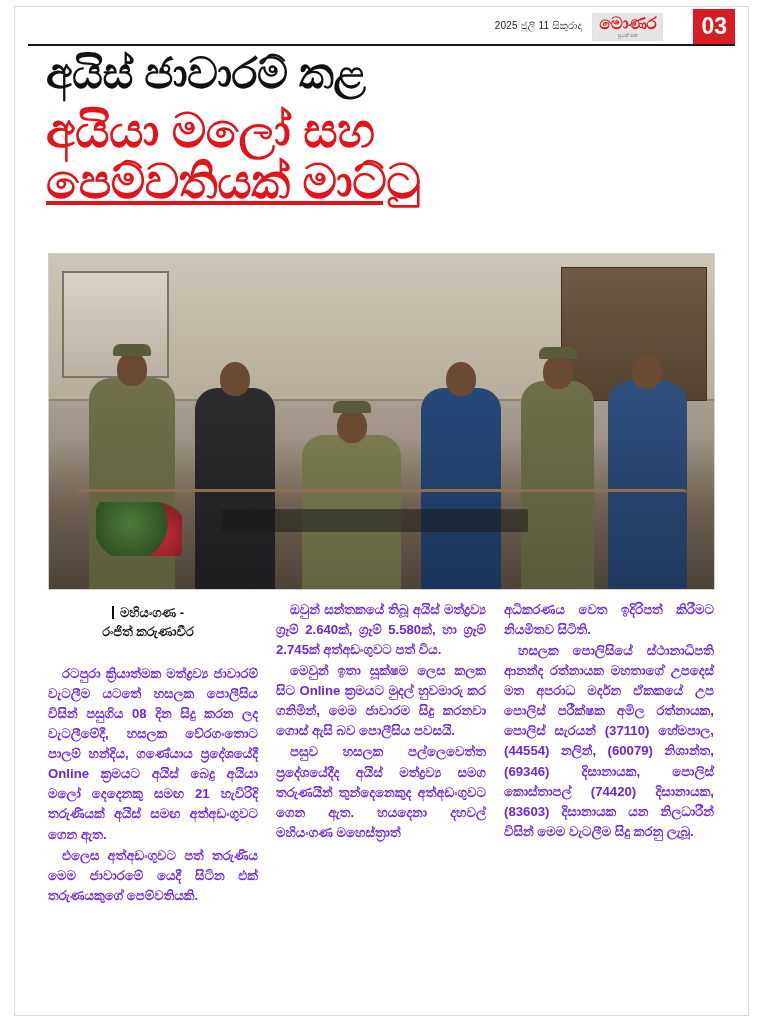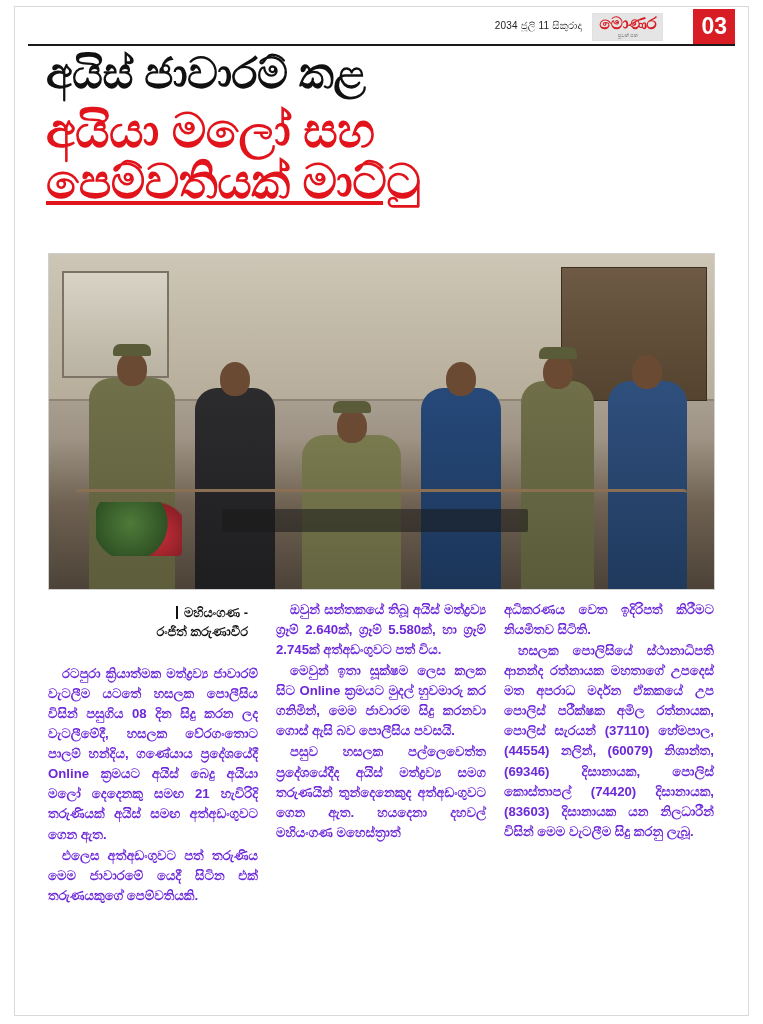--- a/index.html
+++ b/index.html
@@ -159,21 +159,21 @@
   .p2 { left: 22%; width: 12%; height: 60%; background: linear-gradient(180deg,#2c2c2e,#1e1e20); }
   .p3 { left: 38%; width: 15%; height: 46%; background: linear-gradient(180deg,#7a7a4f,#636340); }
   .p4 { left: 56%; width: 12%; height: 60%; background: linear-gradient(180deg,#26497a,#1b3558); }
   .p5 { left: 71%; width: 11%; height: 62%; background: linear-gradient(180deg,#6f7049,#5a5b3a); }
   .p6 { left: 84%; width: 12%; height: 62%; background: linear-gradient(180deg,#2f4f7d,#203a5d); }
 
   
   .byline {
     position: absolute;
     left: 48px; top: 604px; width: 200px;
-    text-align: right;
+    text-align: center;
     color: #111;
     font-weight: bold;
     font-size: 13px;
     line-height: 1.45;
   }
   .byline .bar {
     display: inline-block;
     width: 2px; height: 13px;
     background: #111;
     vertical-align: -2px;
@@ -210,21 +210,21 @@
   }
 </style>
 </head>
 <body>
 
 <div class="page">
 
   <div class="page-border"></div>
 
   <div class="masthead">
-    <div class="masthead-date">2034 ජූලි 11 සිකුරාදා</div>
+    <div class="masthead-date">2025 ජූලි 11 සිකුරාදා</div>
     <div class="logo-box">
       <div class="logo-main">මොණර</div>
       <div class="logo-sub">පුවත් පත</div>
     </div>
     <div class="page-number-badge">03</div>
   </div>
   <div class="rule-top"></div>
 
   <div class="headline">
     <div class="headline-line hl-1">අයිස් ජාවාරම් කළ</div>

